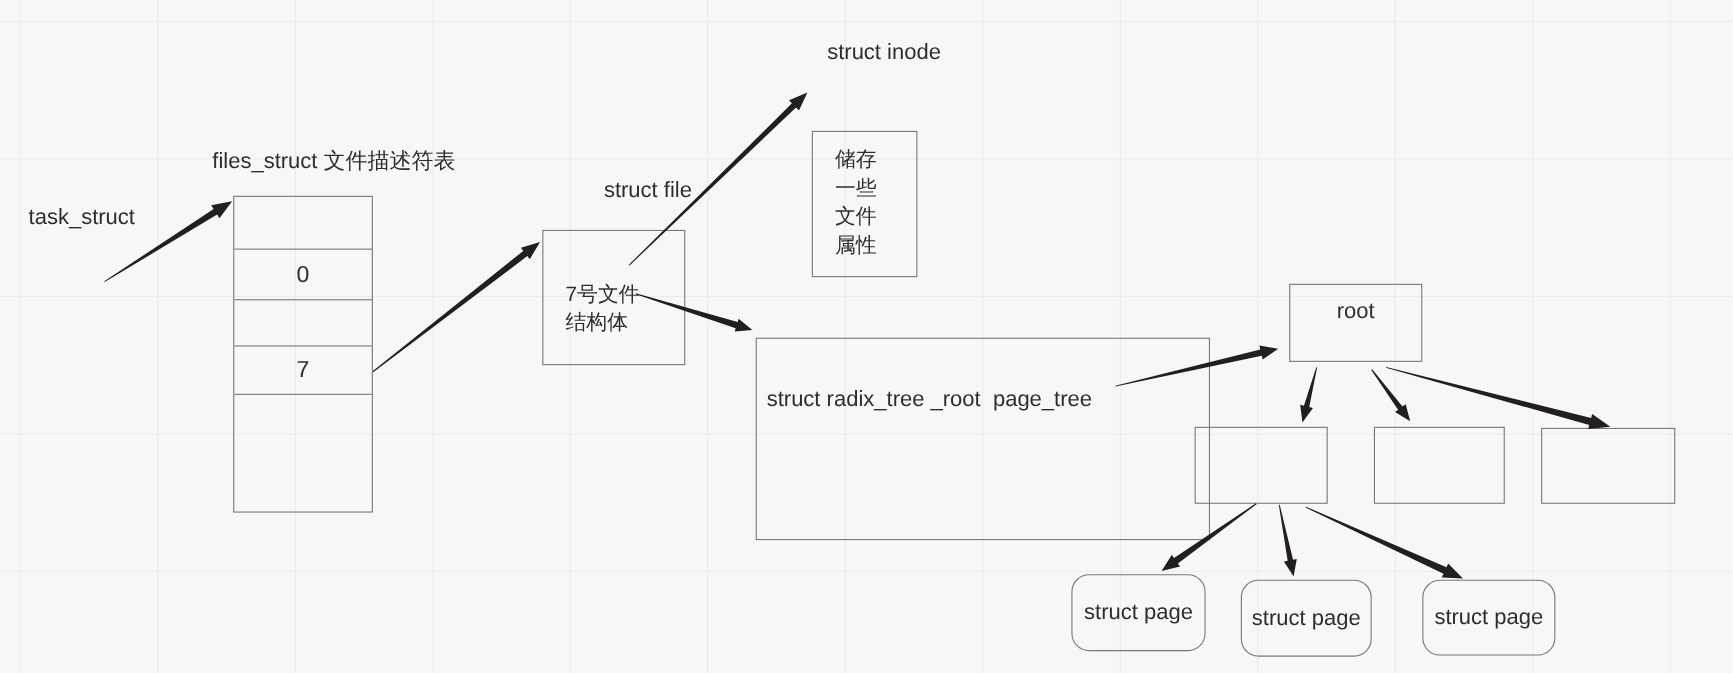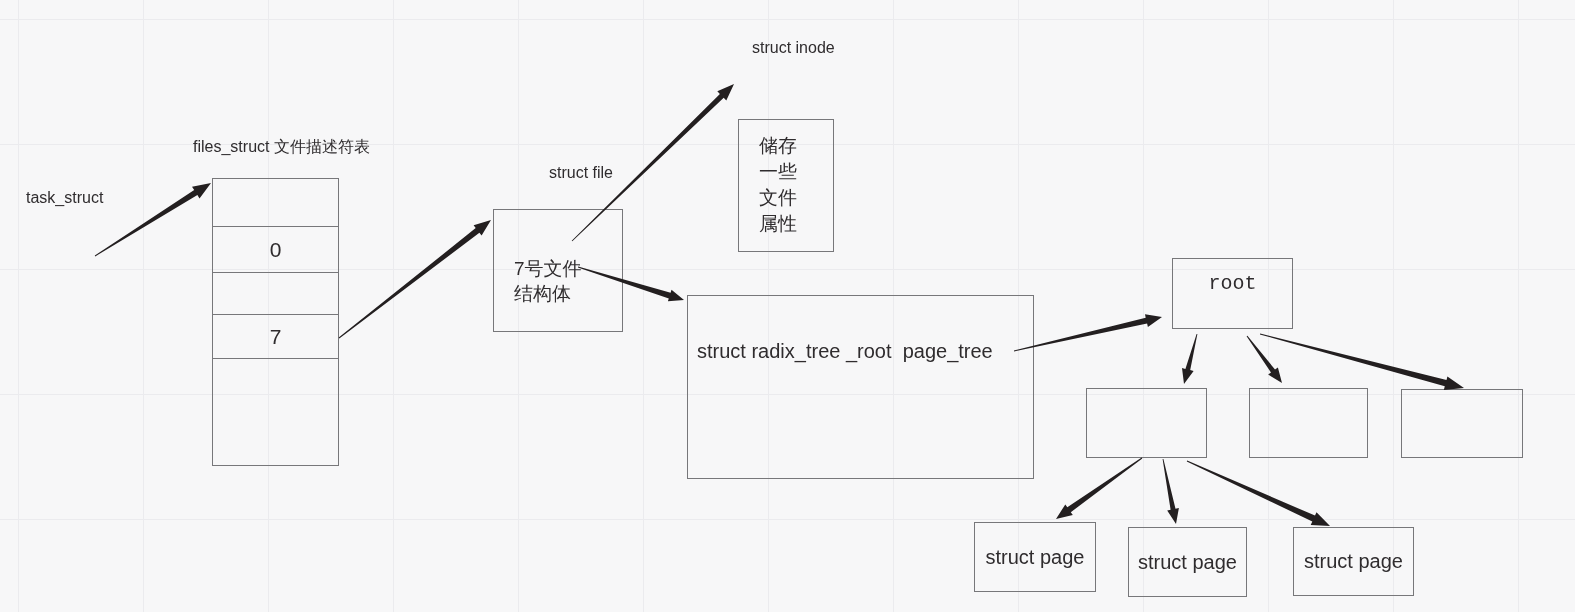--- a/index.html
+++ b/index.html
@@ -10,21 +10,21 @@
     background-image:
       linear-gradient(to right, #ebebee 1px, transparent 1px),
       linear-gradient(to bottom, #ebebee 1px, transparent 1px);
     background-size:125px 125px;
     background-position:18px 19px;
     border-bottom:1px solid #e0e0e4;
     font-family:"Liberation Sans","DejaVu Sans",sans-serif;
     color:#2f2c2e;
     overflow:hidden;
   }
-  .lbl{position:absolute;font-size:16px;white-space:nowrap;line-height:22px;}
+  .lbl{position:absolute;font-size:20px;white-space:nowrap;line-height:22px;}
   .box{position:absolute;border:1.5px solid #77777a;box-sizing:border-box;}
   .center-text{display:flex;align-items:center;justify-content:center;font-size:20px;}
 
   
   .task-box{left:44px;top:218px;width:69px;height:95px;}
 
   
   .fd-table{left:212px;top:178px;width:127px;height:288px;display:flex;flex-direction:column;}
   .fd-row{border-bottom:1.5px solid #77777a;display:flex;align-items:center;justify-content:center;font-size:21px;box-sizing:border-box;flex:0 0 auto;}
   .fd-row:last-child{border-bottom:none;flex:1 1 auto;}
@@ -32,35 +32,35 @@
 
   
   .file-box{left:493px;top:209px;width:130px;height:123px;}
   .file-lines{position:absolute;left:20px;top:46px;font-size:19px;line-height:25px;}
 
   
   .inode-box{left:738px;top:73px;width:96px;height:133px;margin-top:46px;}
   .inode-lines{position:absolute;left:20px;top:13px;font-size:19px;line-height:26px;}
 
   
-  .addr-box{left:687px;top:295px;width:347px;height:184px;}
+  .addr-box{left:687px;top:307px;width:413px;height:184px;}
   .addr-field{position:absolute;left:9px;top:44px;font-size:20px;white-space:pre;}
 
   
-  .root-box{left:1172px;top:258px;width:121px;height:71px;align-items:flex-start;font-family:Liberation Mono, monospace;}
+  .root-box{left:1172px;top:258px;width:121px;height:71px;align-items:flex-start;}
   .root-box .root-label{margin-top:13px;}
   .child1{left:1086px;top:388px;width:121px;height:70px;}
   .child2{left:1249px;top:388px;width:119px;height:70px;}
   .child3{left:1401px;top:389px;width:122px;height:69px;}
 
   
   .page1{left:974px;top:522px;width:122px;height:70px;}
   .page2{left:1128px;top:527px;width:119px;height:70px;}
   .page3{left:1293px;top:527px;width:121px;height:69px;}
-  .page-box{display:flex;align-items:center;justify-content:center;font-size:20px;}
+  .page-box{display:flex;align-items:center;justify-content:center;font-size:20px;border-radius:16px;}
 
   .arrows{position:absolute;left:0;top:0;pointer-events:none;}
 </style>
 </head>
 <body>
 
 <div class="canvas">
 
   <div class="lbl" style="left:26px;top:187px;text-align:center;">task_struct</div>
 

